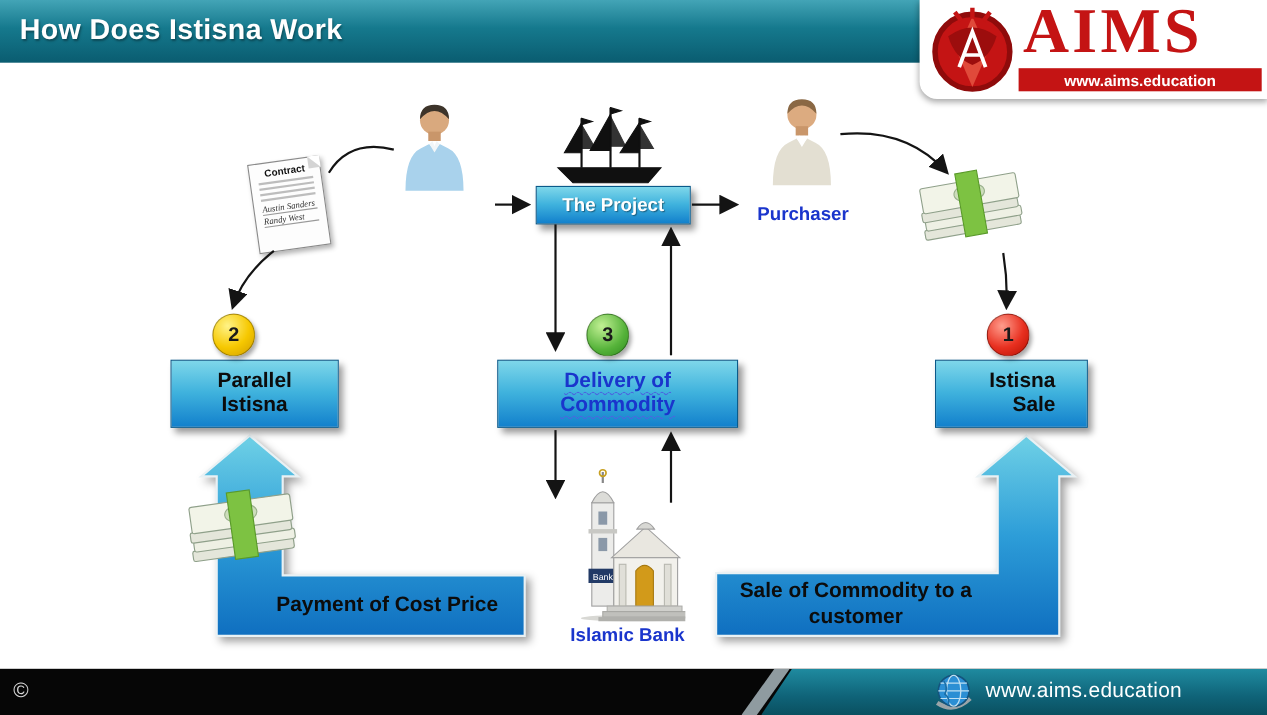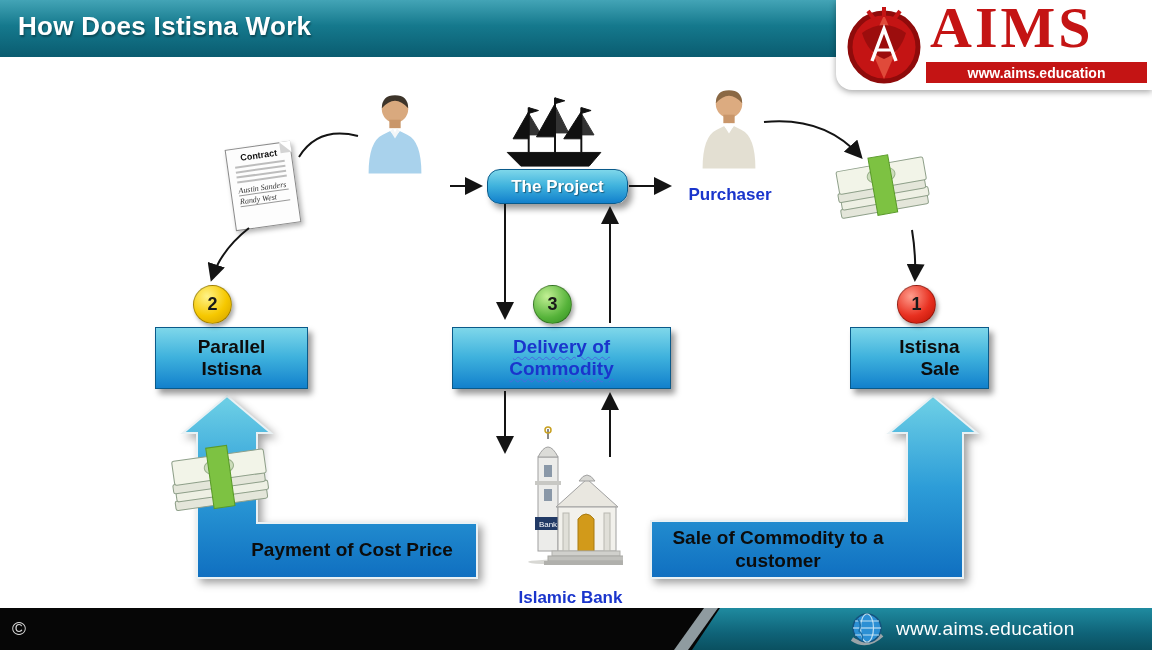--- a/index.html
+++ b/index.html
@@ -39,42 +39,42 @@
             border:1px solid #0a5a8a;box-shadow:4px 5px 6px rgba(0,0,0,.4);}
   #box-parallel{left:155px;top:327px;width:151px;height:60px;}
   #box-parallel span{display:inline-block;max-width:100px;}
   #box-delivery{left:452px;top:327px;width:217px;height:60px;color:#1a35cc;}
   #box-delivery span{display:inline-block;max-width:150px;
             text-decoration:underline;text-decoration-style:wavy;
             text-decoration-color:#4a66e0;text-decoration-thickness:1px;text-underline-offset:3px;}
   #box-istisna{left:850px;top:327px;width:137px;height:60px;}
   #box-istisna span{display:inline-block;max-width:80px;text-align:right;}
   #box-project{left:487px;top:169px;width:139px;height:33px;color:#fff;font-size:17px;
-               text-shadow:1px 1px 1px rgba(0,0,0,.4);border-radius:13px;}
+               text-shadow:1px 1px 1px rgba(0,0,0,.4);}
 
   
   .badge{z-index:4;width:37px;height:37px;border-radius:50%;display:flex;align-items:center;
          justify-content:center;font-size:18px;font-weight:700;color:#1a1a1a;
          border:1px solid rgba(0,0,0,.3);box-shadow:2px 3px 4px rgba(0,0,0,.35);}
   #badge-2{left:193px;top:285px;background:radial-gradient(circle at 35% 28%,#fff388 0%,#f6c800 55%,#cf9c00 100%);}
   #badge-3{left:533px;top:285px;background:radial-gradient(circle at 35% 28%,#c2f094 0%,#56b33a 60%,#2e8c1e 100%);}
   #badge-1{left:897px;top:285px;background:radial-gradient(circle at 35% 28%,#ff9d8d 0%,#e83020 55%,#b60f00 100%);}
 
   
   #seller-icon{left:362px;top:88px;width:66px;height:86px;z-index:3;}
   #purchaser-icon{left:696px;top:83px;width:66px;height:86px;z-index:3;}
   #ship-icon{left:498px;top:92px;width:115px;height:78px;z-index:3;}
   #money-right{left:833px;top:146px;width:100px;height:80px;z-index:2;transform:rotate(-10deg);}
   #money-left{left:168px;top:438px;width:105px;height:80px;z-index:2;transform:rotate(-8deg);}
   #bank-icon{left:518px;top:423px;width:105px;height:142px;z-index:3;}
 
   .label-blue{z-index:3;color:#1a35cc;font-weight:700;font-size:17px;text-align:center;line-height:1.35;}
   #seller-label{left:322px;top:186px;width:145px;}
   #purchaser-label{left:660px;top:184px;width:140px;}
-  #bank-label{left:498px;top:567px;width:145px;margin-top:20px;}
+  #bank-label{left:498px;top:567px;width:145px;}
 
   
   #contract{left:230px;top:145px;width:64px;height:80px;background:#fdfdfd;border:1px solid #8a8a8a;
             transform:rotate(-8deg);box-shadow:2px 3px 5px rgba(0,0,0,.3);z-index:3;}
   #contract .fold{position:absolute;right:-1px;top:-1px;width:0;height:0;
                   border-left:11px solid #d4d4d4;border-top:11px solid #ffffff;}
   #contract-title{text-align:center;font-size:9px;font-weight:700;margin-top:4px;color:#111;}
   .c-line{height:2px;background:#bdbdbd;margin:3px 7px;}
   .c-sig{font-family:"Liberation Serif",serif;font-style:italic;font-size:8px;margin:1px 7px 0 7px;
          color:#333;border-bottom:1px solid #999;line-height:9px;}

